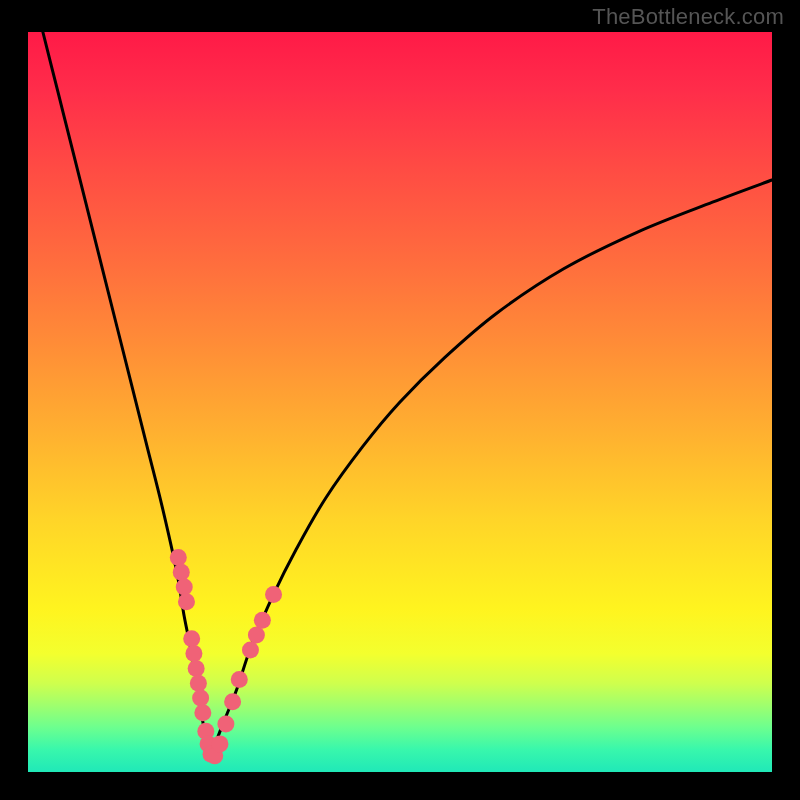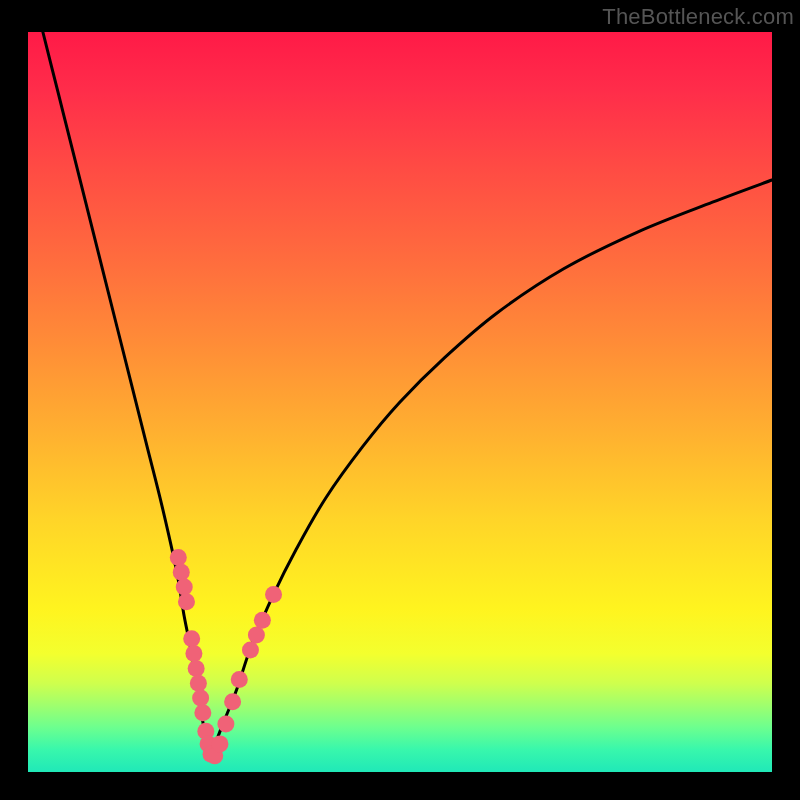--- a/index.html
+++ b/index.html
@@ -41,21 +41,21 @@
       #cfff4d 88%,
       #9fff6e 91%,
       #6cff8f 94%,
       #38f7ac 97%,
       #20e8b8 100%
     );
   }
   .watermark {
     position: absolute;
     top: 4px;
-    right: 6px;
+    right: 16px;
     color: #555;
     font-size: 22px;
     font-weight: 500;
     letter-spacing: 0.2px;
     user-select: none;
   }
   svg.curve {
     position: absolute;
     left: 0;
     top: 0;

